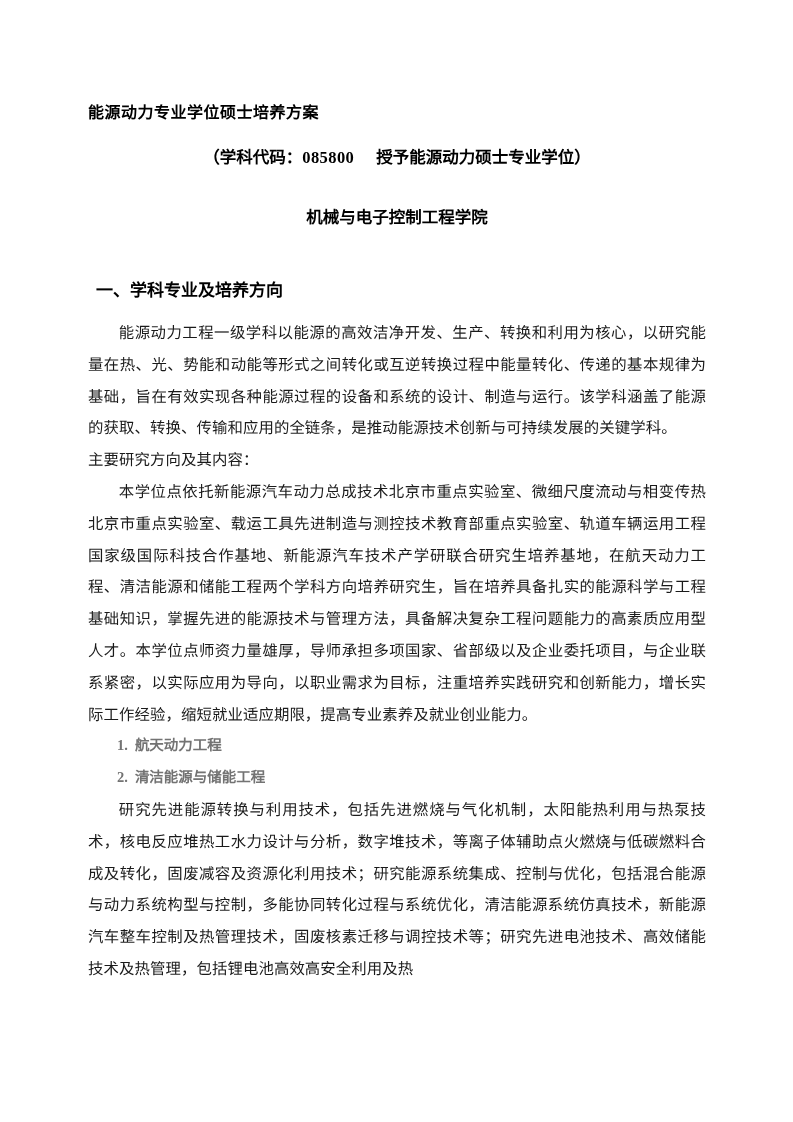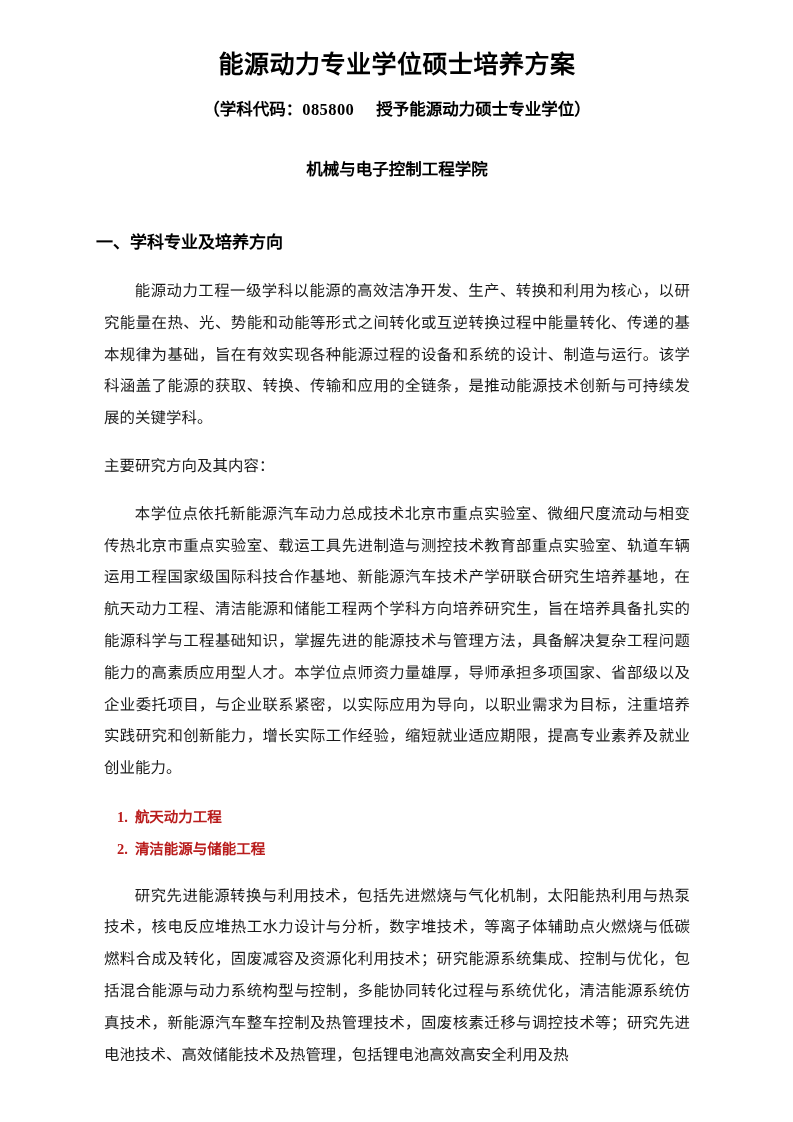--- a/index.html
+++ b/index.html
@@ -27,26 +27,25 @@
   .content {
     position: absolute;
     left: 88px;
     top: 0;
     width: 618px;
   }
 
   
   .doc-title {
     margin: 0;
-    padding-top: 50px;
+    padding-top: 98px;
     font-family: "DejaVu Sans", "Liberation Sans", sans-serif;
     font-weight: bold;
-    font-size: 25px;
+    font-size: 16px;
     line-height: 30px;
-    text-align: center;
     letter-spacing: 0.5px;
     color: #000;
   }
 
   .doc-subtitle {
     margin: 0;
     padding-top: 17px;
     font-family: "DejaVu Sans", "Liberation Sans", sans-serif;
     font-weight: bold;
     font-size: 16.5px;
@@ -84,43 +83,43 @@
     font-family: "DejaVu Sans", "Liberation Sans", sans-serif;
     font-weight: bold;
     font-size: 17px;
     line-height: 30px;
     text-align: left;
     color: #000;
   }
 
   
   .para {
-    margin: 16px;
-    font-family: Liberation Mono, monospace;
+    margin: 0;
+    font-family: Liberation Sans, sans-serif;
     font-size: 15.4px;
     line-height: 31.8px;
     text-align: justify;
     text-justify: inter-ideograph;
     text-indent: 2em;
     color: #1a1a1a;
     letter-spacing: 0.1px;
   }
   .para.tail {
     text-indent: 0;
   }
 
   
   .sub-heading {
     margin: 0;
     font-family: "DejaVu Sans", "Liberation Sans", sans-serif;
     font-weight: bold;
     font-size: 14.5px;
     line-height: 31.8px;
     text-indent: 2em;
-    color: #b91c1c;
+    color: #737373;
   }
   .sub-heading .num {
     font-family: "Liberation Serif", "DejaVu Serif", serif;
     font-weight: bold;
   }
   .sub-heading .num-gap {
     display: inline-block;
     width: 7px;
   }
 </style>

